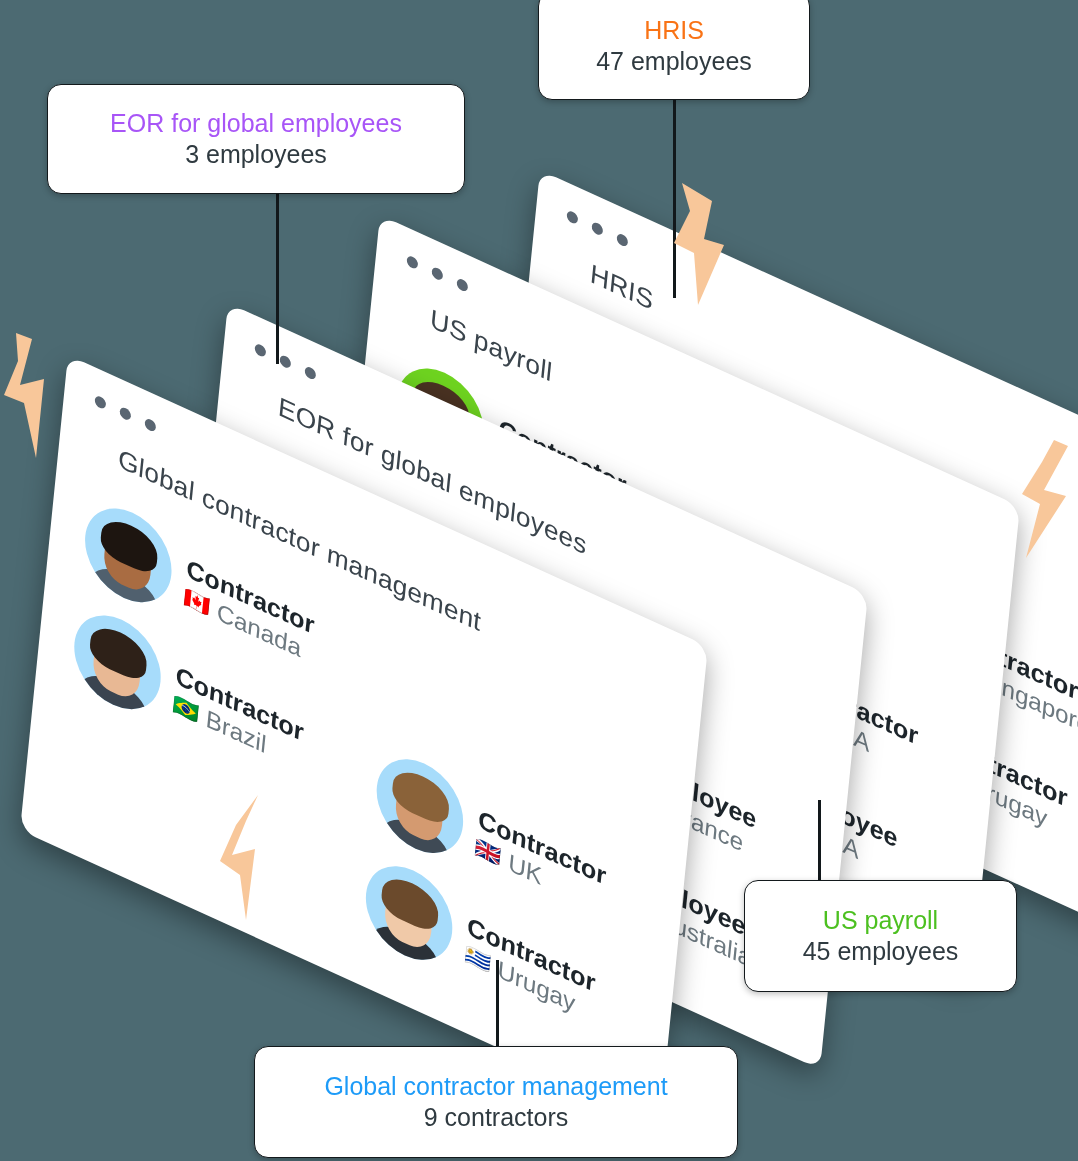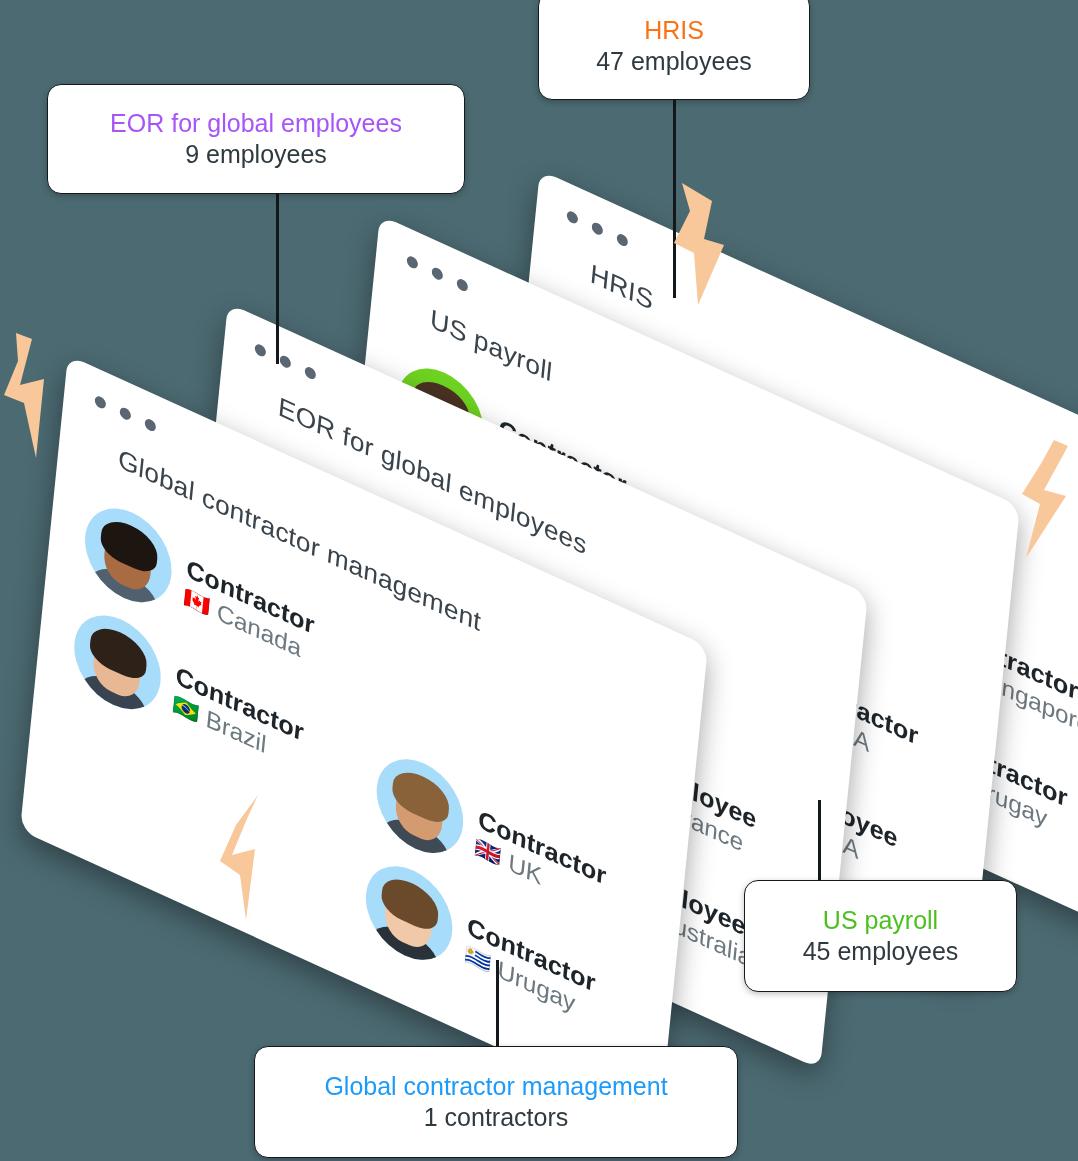--- a/index.html
+++ b/index.html
@@ -372,31 +372,31 @@
     </div>
   </div>
 
   <div class="label-card" style="left:538px; top:-8px; width:272px; height:108px;">
     <div class="label-title" style="color:#f97316;">HRIS</div>
     <div class="label-sub">47 employees</div>
   </div>
 
   <div class="label-card" style="left:47px; top:84px; width:418px; height:110px;">
     <div class="label-title" style="color:#a855f7;">EOR for global employees</div>
-    <div class="label-sub">9 employees</div>
+    <div class="label-sub">3 employees</div>
   </div>
 
   <div class="label-card" style="left:744px; top:880px; width:273px; height:112px;">
     <div class="label-title" style="color:#4cc020;">US payroll</div>
     <div class="label-sub">45 employees</div>
   </div>
 
   <div class="label-card" style="left:254px; top:1046px; width:484px; height:112px;">
     <div class="label-title" style="color:#1d9bf8;">Global contractor management</div>
-    <div class="label-sub">1 contractors</div>
+    <div class="label-sub">9 contractors</div>
   </div>
 
   <div class="bolt" style="left:2px; top:333px;">
     <svg width="58" height="125" viewBox="0 0 58 125" aria-hidden="true">
       <polygon points="14,0 30,6 18,52 42,46 34,125 22,70 2,62 16,28" fill="#f8c79a"></polygon>
     </svg>
   </div>
 
   <div class="bolt" style="left:210px; top:795px;">
     <svg width="70" height="125" viewBox="0 0 70 125" aria-hidden="true">

